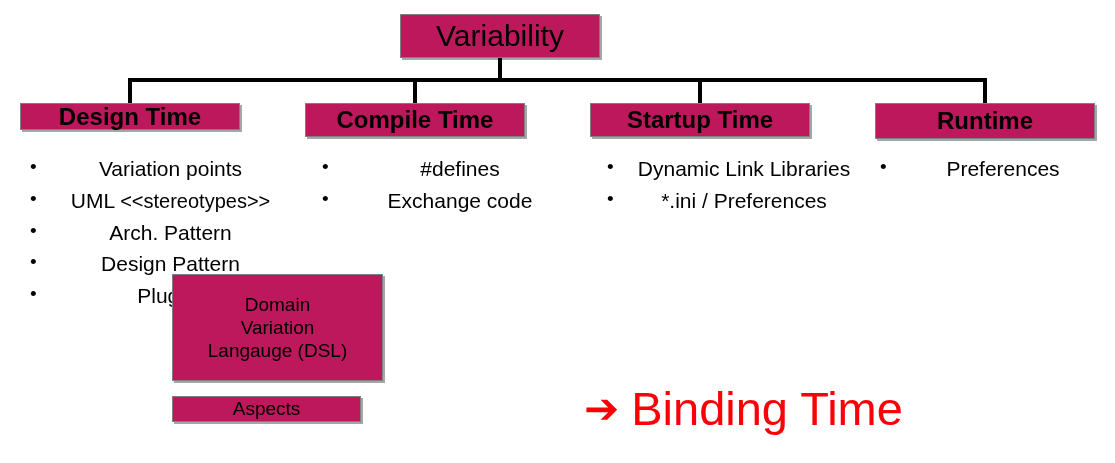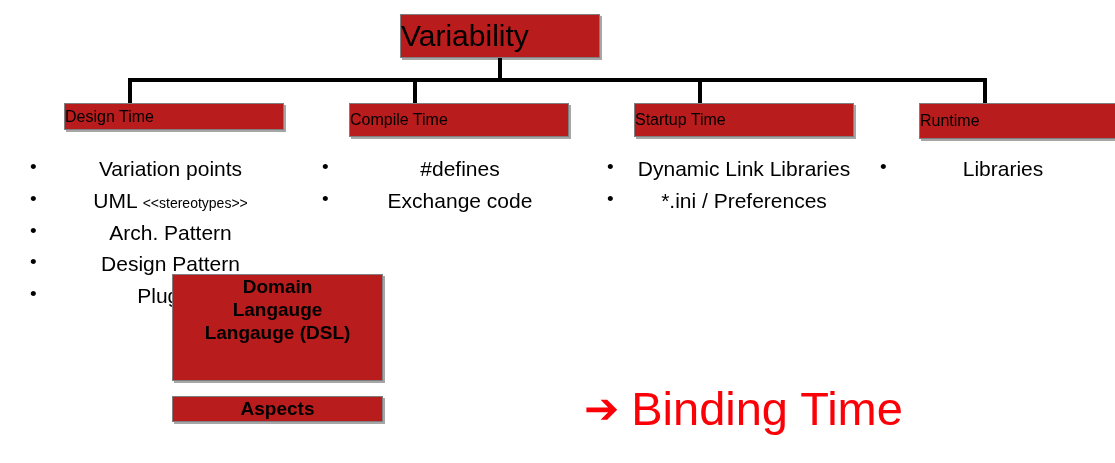--- a/index.html
+++ b/index.html
@@ -15,42 +15,41 @@
     position: relative;
     width: 1115px;
     height: 463px;
     background: #ffffff;
     overflow: hidden;
   }
 
   
   .gbox {
     position: absolute;
-    background: #b91c1c;
+    background: #be185d;
     border: 1px solid #7f7f7f;
     box-sizing: border-box;
     box-shadow: 2px 2px 0 rgba(0,0,0,0.35);
     display: flex;
     align-items: center;
-    justify-content: flex-start;
+    justify-content: center;
     color: #000000;
     text-align: center;
   }
   .gbox.title-box {
     font-size: 30px;
     font-weight: 400;
   }
   .gbox.head-box {
-    font-size: 16px;
-    font-weight: normal;
-    margin-left: 44px;
+    font-size: 24px;
+    font-weight: bold;
   }
   .gbox.stack-box {
     font-size: 19px;
-    font-weight: bold;
+    font-weight: normal;
     line-height: 1.22;
     flex-direction: column;
   }
 
   
   .line-v, .line-h {
     position: absolute;
     background: #000000;
   }
   .line-v { width: 4px; }
@@ -73,21 +72,21 @@
     flex: 0 0 26px;
     text-align: left;
     font-size: 19px;
     line-height: 1.42;
   }
   .bullet-text {
     flex: 1 1 auto;
     text-align: center;
   }
   .small-suffix {
-    font-size: 14px;
+    font-size: 20px;
   }
 
   
   .callout {
     position: absolute;
     color: #fb0007;
     font-size: 47px;
     line-height: 1;
     display: flex;
     align-items: center;
@@ -169,31 +168,31 @@
     </div>
     <div class="bullet-row">
       <span class="bullet-dot">•</span>
       <span class="bullet-text">*.ini / Preferences</span>
     </div>
   </div>
 
   <div class="bullets" style="left:880px; top:154px; width:220px;">
     <div class="bullet-row">
       <span class="bullet-dot">•</span>
-      <span class="bullet-text">Libraries</span>
+      <span class="bullet-text">Preferences</span>
     </div>
   </div>
 
   <div class="gbox stack-box" style="left:172px; top:274px; width:211px; height:107px;">
     <span>Domain</span>
-    <span>Langauge</span>
+    <span>Variation</span>
     <span>Langauge (DSL)</span>
   </div>
 
-  <div class="gbox stack-box" style="left:172px; top:396px; width:211px; height:26px;">
+  <div class="gbox stack-box" style="left:172px; top:396px; width:189px; height:26px;">
     <span>Aspects</span>
   </div>
 
   <div class="callout" style="left:584px; top:385px;">
     <span class="arrow-glyph">➔</span>
     <span>Binding Time</span>
   </div>
 
 </div>
 

